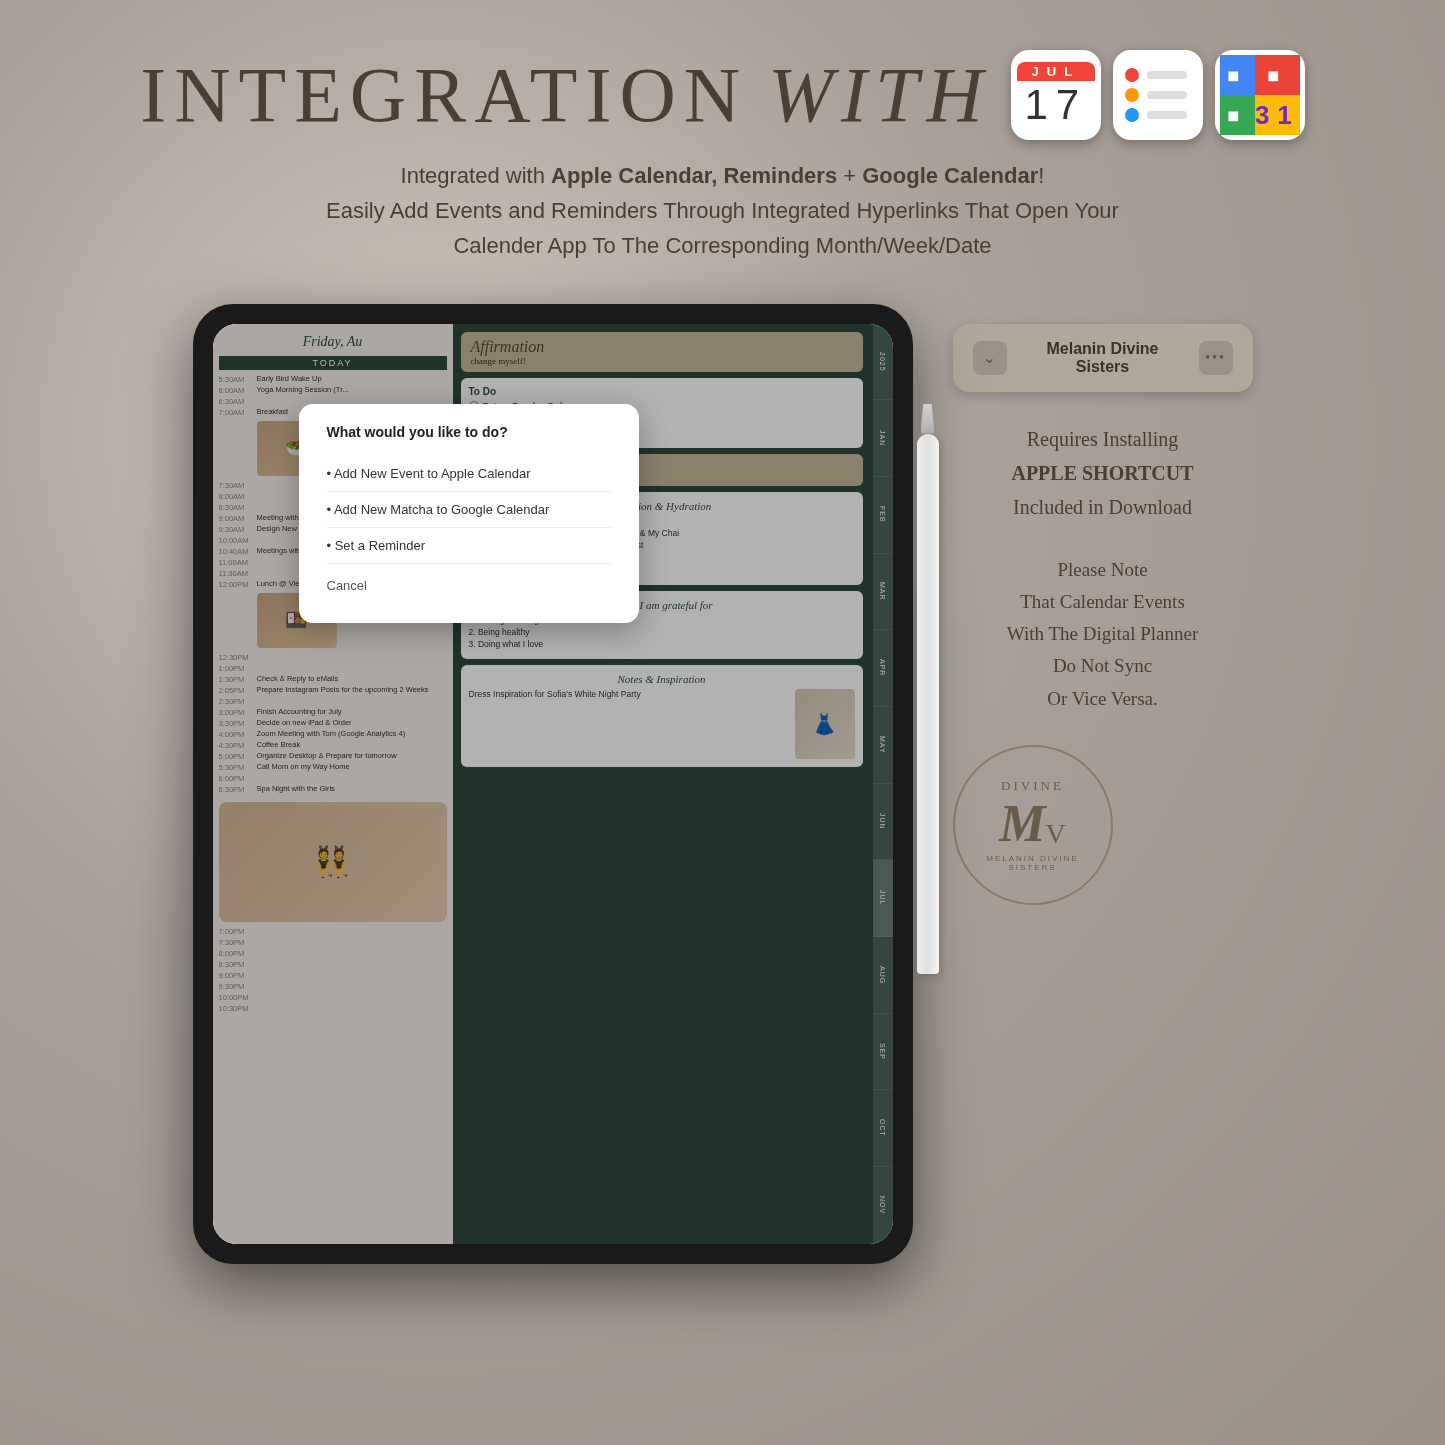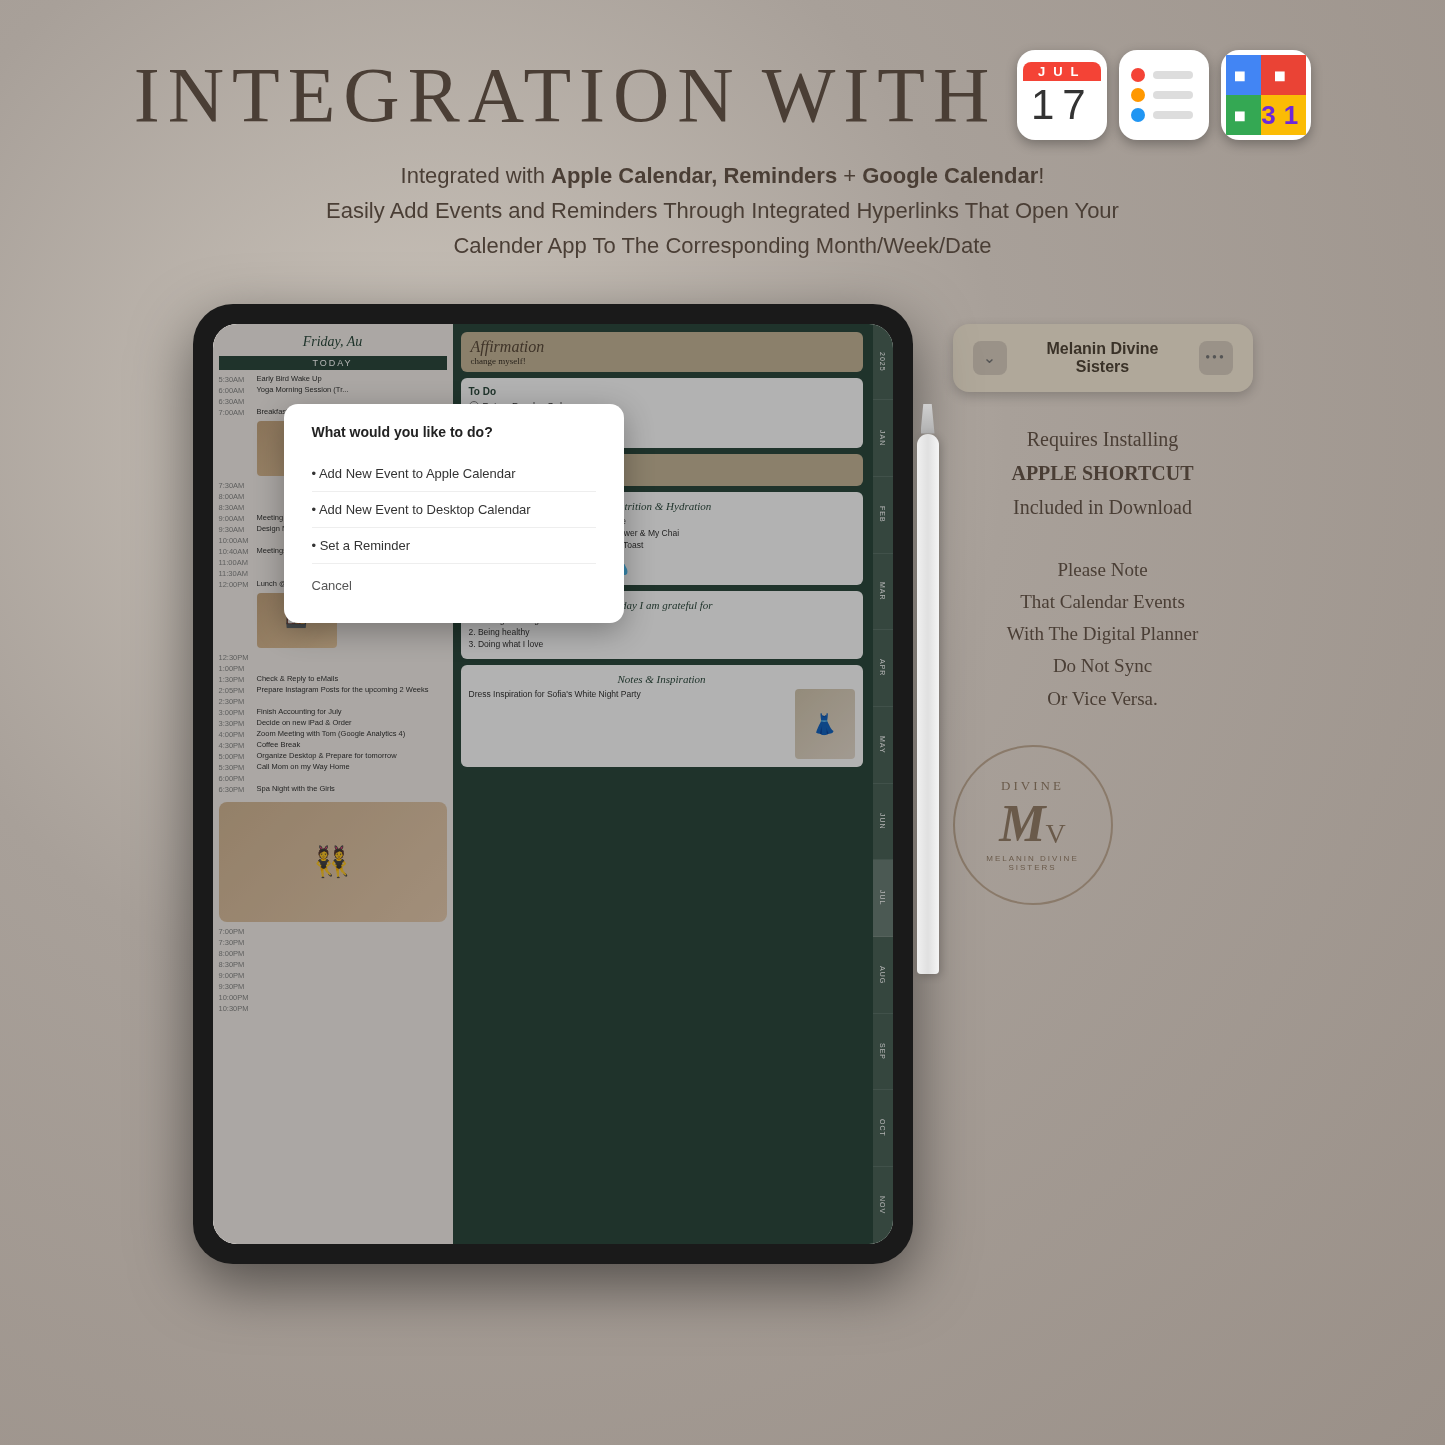--- a/index.html
+++ b/index.html
@@ -25,20 +25,21 @@
       letter-spacing: 8px;
       color: #4a3e35;
       text-transform: uppercase;
       font-family: 'Georgia', serif;
       display: flex;
       align-items: center;
       justify-content: center;
       gap: 20px;
     }
     .header-title .with-text {
+      font-style: italic;
     }
     .app-icons {
       display: flex;
       align-items: center;
       gap: 12px;
     }
     .app-icon {
       width: 90px;
       height: 90px;
       border-radius: 18px;
@@ -386,21 +387,21 @@
       left: 0;
       right: 0;
       bottom: 0;
       background: rgba(0,0,0,0.3);
       border-radius: 24px;
       z-index: 10;
     }
     .popup-box {
       position: absolute;
       top: 80px;
-      left: 71px;
+      left: 86px;
       background: white;
       border-radius: 14px;
       padding: 20px 28px;
       width: 340px;
       box-shadow: 0 8px 30px rgba(0,0,0,0.3);
       z-index: 11;
       font-family: Arial, sans-serif;
     }
     .popup-title {
       font-size: 14px;
@@ -841,21 +842,21 @@
               <div class="notes-image">👗</div>
             </div>
           </div>
 
         </div>
 
         <div class="popup-overlay">
           <div class="popup-box">
             <div class="popup-title">What would you like to do?</div>
             <div class="popup-item">• Add New Event to Apple Calendar</div>
-            <div class="popup-item">• Add New Event to Desktop Calendar</div>
+            <div class="popup-item">• Add New Matcha to Google Calendar</div>
             <div class="popup-item">• Set a Reminder</div>
             <div class="popup-cancel">Cancel</div>
           </div>
         </div>
 
       </div>
     </div>
 
     <div class="pencil">
       <div class="pencil-tip"></div>

